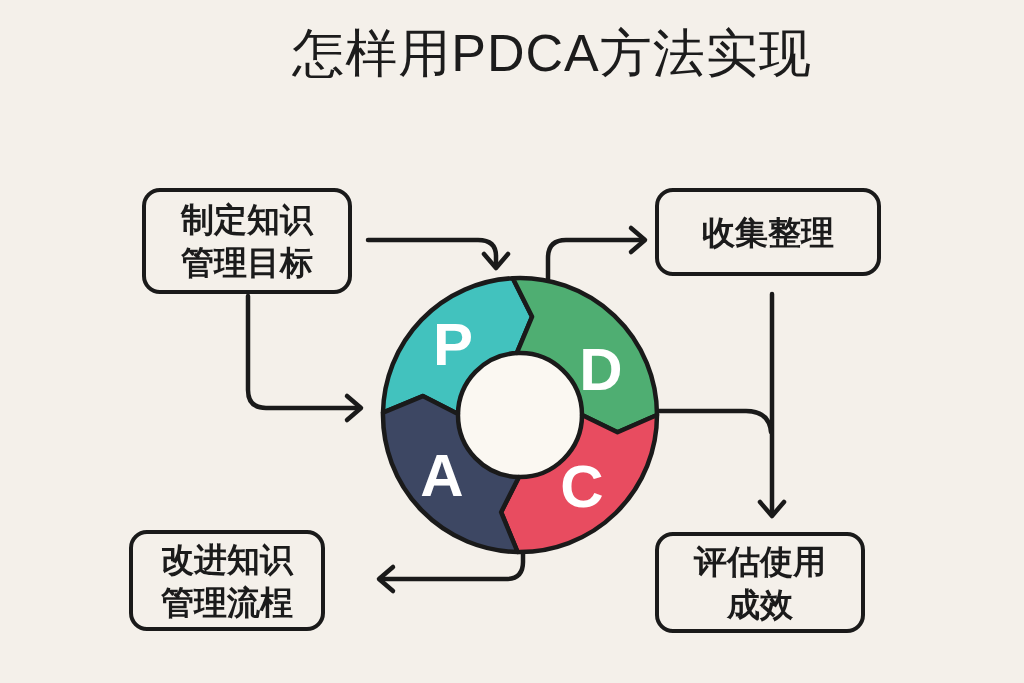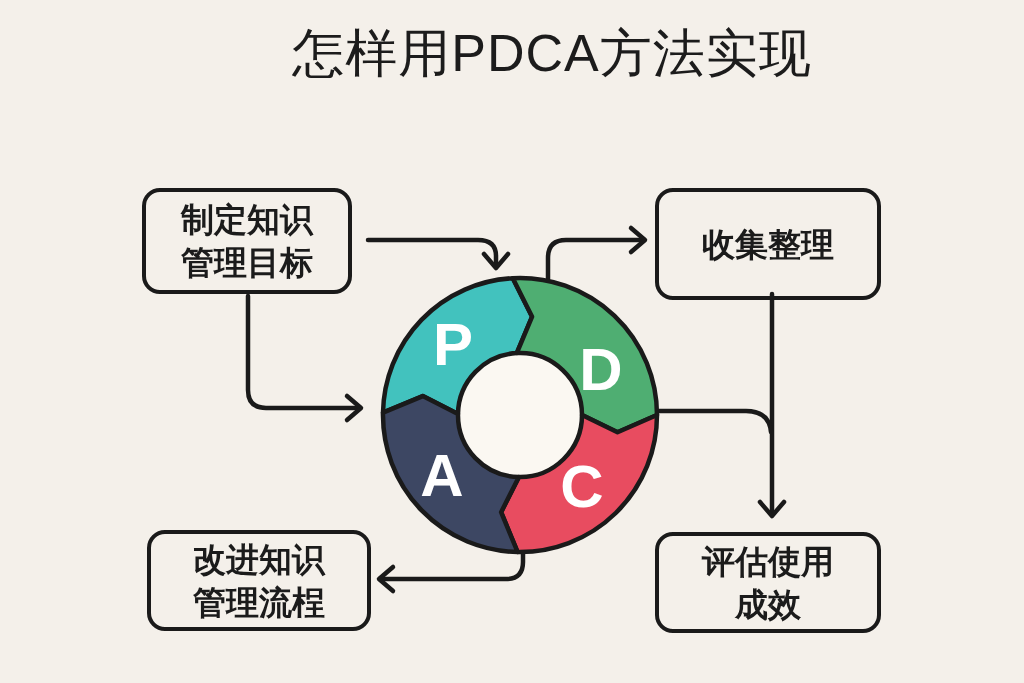--- a/index.html
+++ b/index.html
@@ -17,23 +17,23 @@
   }
   .diagram-layer{position:absolute;left:0;top:0;width:1024px;height:683px;}
   .node{
     position:absolute;border:4px solid #1a1a1a;border-radius:18px;
     background:transparent;display:flex;flex-direction:column;
     align-items:center;justify-content:center;
     font-weight:bold;font-size:33px;line-height:43px;color:#1b1b1b;
     text-align:center;box-sizing:border-box;
   }
   .node-tl{left:142px;top:188px;width:210px;height:106px;}
-  .node-tr{left:655px;top:188px;width:226px;height:112px;}
-  .node-bl{left:147px;top:530px;width:224px;height:101px;}
-  .node-br{left:655px;top:532px;width:226px;height:101px;}
+  .node-tr{left:655px;top:188px;width:226px;height:88px;}
+  .node-bl{left:129px;top:530px;width:196px;height:101px;}
+  .node-br{left:655px;top:532px;width:210px;height:101px;}
   .arrow{fill:none;stroke:#1a1a1a;stroke-width:4.5;stroke-linecap:round;stroke-linejoin:round;}
   .seg{stroke:#1a1a1a;stroke-width:4.5;stroke-linejoin:round;}
   .seg-letter{
     font-family:"Liberation Sans","DejaVu Sans",sans-serif;
     font-weight:bold;font-size:60px;fill:#ffffff;text-anchor:middle;
   }
 </style>
 </head>
 <body>
 

